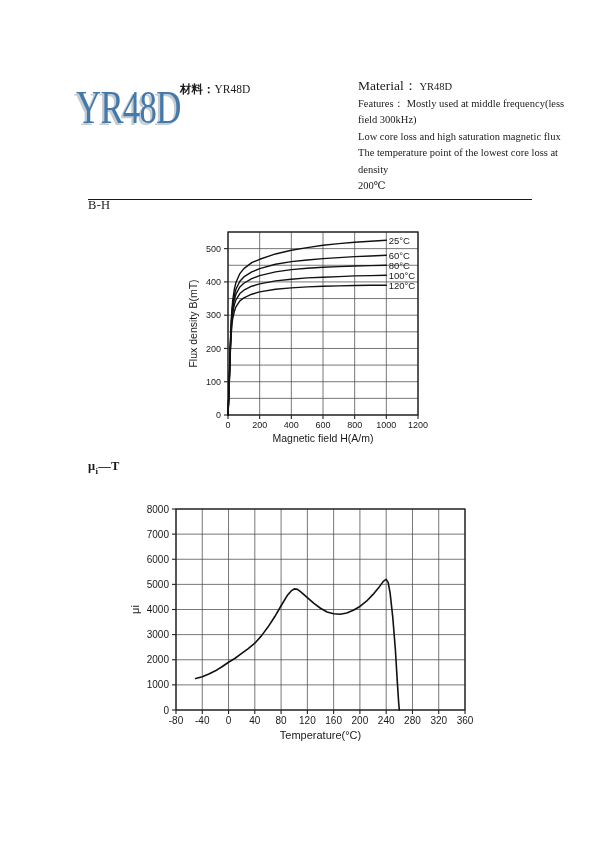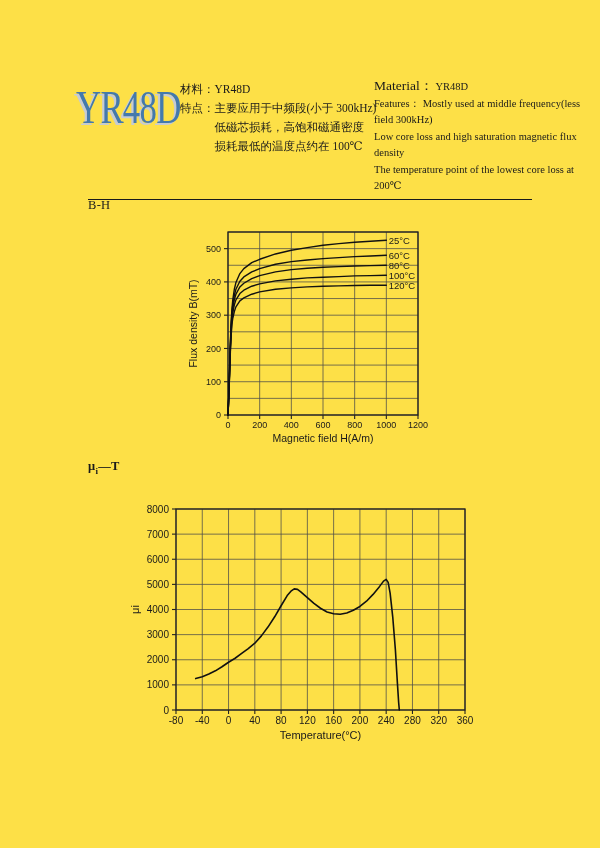--- a/index.html
+++ b/index.html
@@ -1,41 +1,41 @@
 <!DOCTYPE html>
 <html><head>
 <meta charset="utf-8">
 <style>
   html,body{margin:0;padding:0;background:#e8e8e8;}
   #page{
-    position:relative;width:600px;height:848px;background:#fde047;
+    position:relative;width:600px;height:848px;background:#ffffff;
     font-family:"Liberation Serif","DejaVu Serif",serif;color:#1a1a1a;
     overflow:hidden;margin:0 auto;
   }
   
   #logo{
     position:absolute;left:76px;top:84px;
     font-family:"Liberation Serif","DejaVu Serif",serif;
     font-size:47px;font-weight:400;letter-spacing:-1px;line-height:1;
     transform:scaleX(0.74);transform-origin:left top;
     text-shadow:-3px 2px 0 #c6cbd2;
   }
   .cn-block{
     position:absolute;left:180px;top:80px;width:180px;
     font-size:11.5px;line-height:19px;
   }
   .cn-row{display:flex;}
-  .cn-label{flex:0 0 auto;white-space:nowrap;}
+  .cn-label{flex:0 0 auto;white-space:nowrap;font-weight:bold;}
   .cn-lines div{white-space:nowrap;}
   .en-block{
     position:absolute;left:358px;top:78px;width:200px;
     font-size:10.5px;line-height:16.5px;
   }
   .en-material-label{font-size:13.5px;}
-  .en-line{white-space:nowrap;margin-left:16px;}
+  .en-line{white-space:nowrap;}
   #separator{
     position:absolute;left:88px;top:199px;width:444px;height:0;
     border-top:1.6px solid #1a1a1a;
   }
   .section-heading{
     position:absolute;left:88px;font-size:12.5px;letter-spacing:0.3px;
   }
   #bh-heading{top:198px;text-align:center;}
   #uit-heading{top:459px;font-weight:bold;}
   #uit-heading sub{font-size:9px;}
@@ -49,41 +49,33 @@
 
 <div id="page">
 
   <div id="logo" style="color: rgb(68, 121, 171);">YR48D</div>
 
   <div class="cn-block">
     <div class="cn-row">
       <span class="cn-label">材料：</span>
       <span>YR48D</span>
     </div>
-    <div class="cn-row">
-      <span class="cn-label">特点：</span>
-      <div class="cn-lines">
-          <div>主要应用于中频段(小于 300kHz)</div>
-          <div>低磁芯损耗，高饱和磁通密度</div>
-          <div>损耗最低的温度点约在 100℃</div>
-        </div>
-    </div>
   </div>
 
   <div class="en-block">
     <div class="en-line">
       <span class="en-material-label">Material：</span>
       <span>YR48D</span>
     </div>
     <div>
         <div class="en-line">Features：  Mostly used at middle frequency(less</div>
         <div class="en-line">field 300kHz)</div>
         <div class="en-line">Low core loss and high saturation magnetic flux</div>
+        <div class="en-line">The temperature point of the lowest core loss at</div>
         <div class="en-line">density</div>
-        <div class="en-line">The temperature point of the lowest core loss at</div>
         <div class="en-line">200℃</div>
       </div>
   </div>
 
   <div id="separator"></div>
 
   <div id="bh-heading" class="section-heading">B-H</div>
   <div id="bh-chart-box" class="chart-box"><svg width="250" height="230" viewBox="0 0 250 230">
         <g>
           <line x1="45" y1="10" x2="45" y2="193" stroke="#4a4a4a" stroke-width="0.75"></line>

